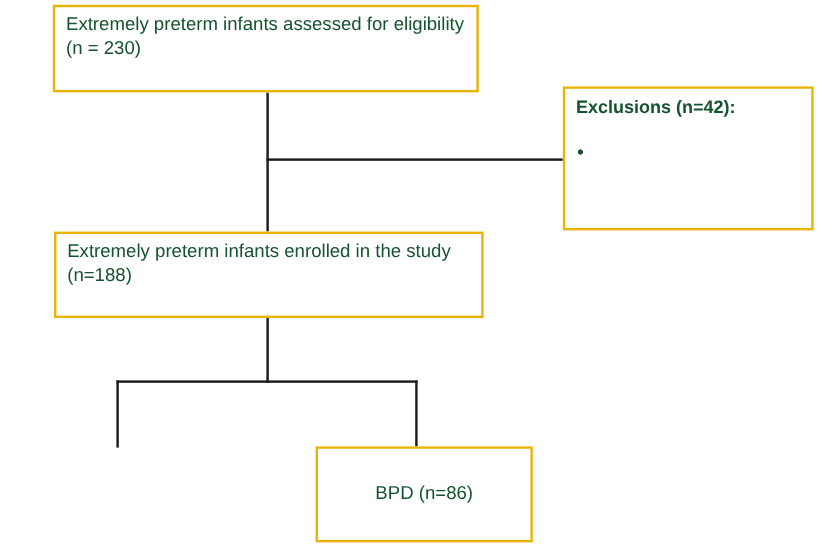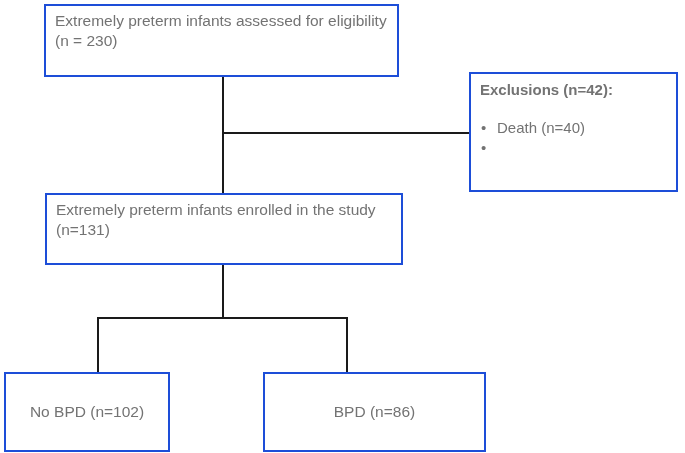--- a/index.html
+++ b/index.html
@@ -16,22 +16,22 @@
     position: relative;
     width: 685px;
     height: 453px;
     background: #ffffff;
     overflow: hidden;
   }
   .node {
     position: absolute;
     box-sizing: border-box;
     background: #ffffff;
-    border: 2px solid #1d4ed8;
-    color: #737373;
+    border: 2px solid #eab308;
+    color: #14532d;
     font-size: 15.5px;
     line-height: 1.32;
     z-index: 2;
   }
   .node-text {
     display: block;
     white-space: pre-wrap;
   }
   
   #node-assessed {
@@ -88,21 +88,21 @@
   #node-nobpd {
     left: 4px;
     top: 372px;
     width: 166px;
     height: 80px;
     text-align: center;
   }
   #node-bpd {
     left: 263px;
     top: 372px;
-    width: 223px;
+    width: 181px;
     height: 80px;
     text-align: center;
   }
   .node.centered {
     display: flex;
     align-items: center;
     justify-content: center;
   }
   
   .conn {
@@ -136,33 +136,29 @@
 
   <div class="node" id="node-assessed">
     <span class="node-text">Extremely preterm infants assessed for eligibility (n = 230)</span>
   </div>
 
   <div class="node" id="node-exclusions">
     <span class="excl-title">Exclusions (n=42):</span>
     <ul class="excl-list">
       <li>
         <span class="bullet-glyph">•</span>
-        <span>Death (n=40)</span>
       </li>
       <li>
         <span class="bullet-glyph">•</span>
       </li>
     </ul>
   </div>
 
   <div class="node" id="node-enrolled">
-    <span class="node-text">Extremely preterm infants enrolled in the study (n=131)</span>
+    <span class="node-text">Extremely preterm infants enrolled in the study (n=188)</span>
   </div>
 
-  <div class="node centered" id="node-nobpd">
-    <span class="node-text">No BPD (n=102)</span>
-  </div>
 
   <div class="node centered" id="node-bpd">
     <span class="node-text">BPD (n=86)</span>
   </div>
 
 </div>
 
 </body></html>

